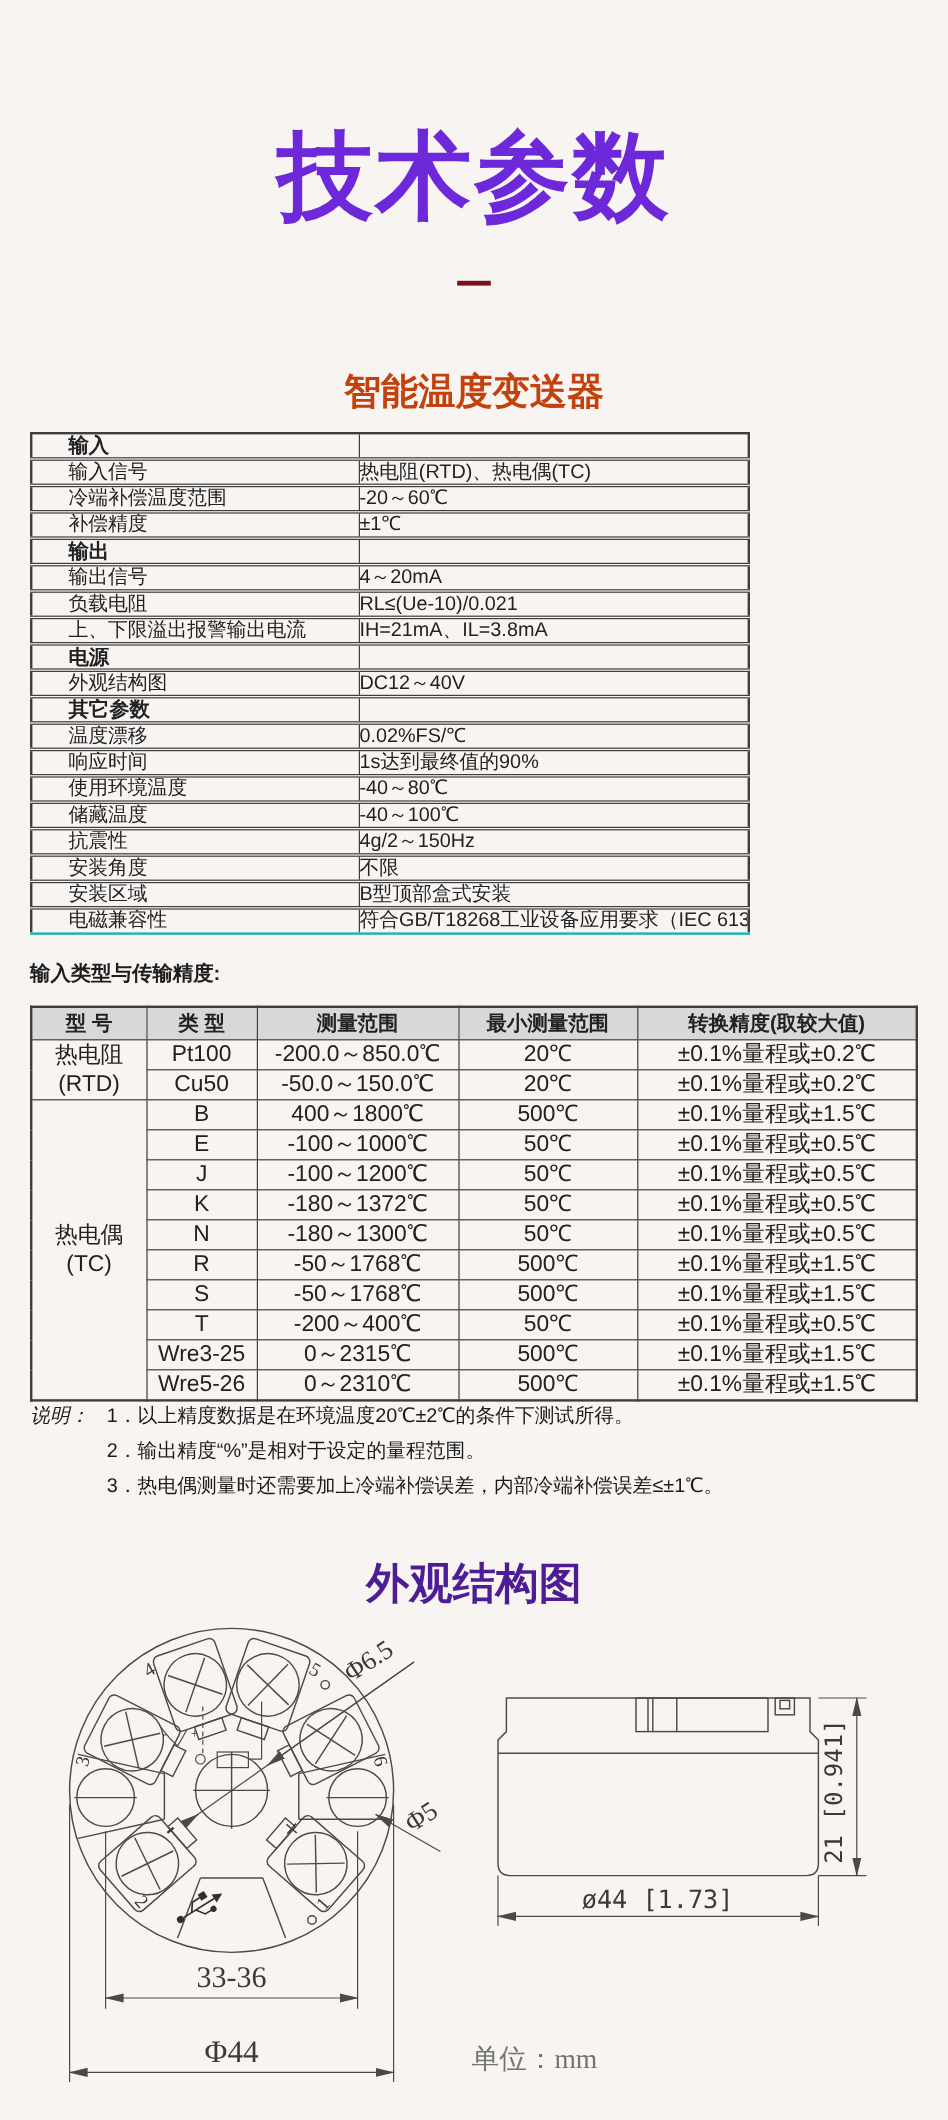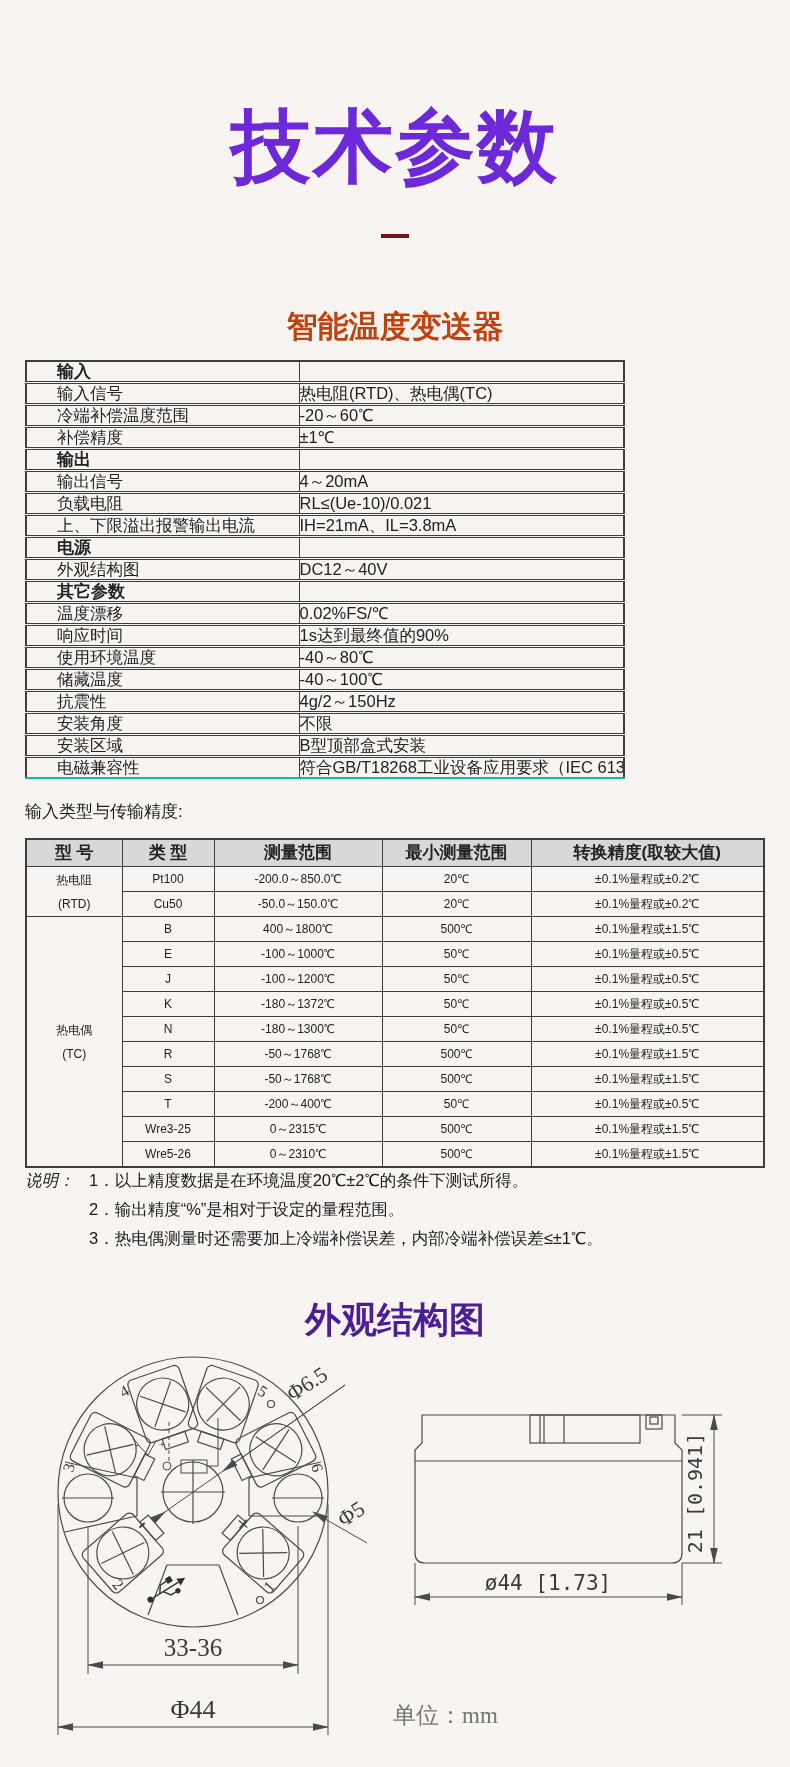--- a/index.html
+++ b/index.html
@@ -26,29 +26,29 @@
   .spec-table td {
     border-left:1px solid #3e3e3e; border-right:1px solid #3e3e3e;
     border-bottom:3px double #3e3e3e;
     height:19px; line-height:19px; font-size:16.5px; padding:0;
     white-space:nowrap; overflow:hidden;
   }
   .spec-table tr:last-child td { border-bottom:2px solid #14b8a6; }
   .spec-table td.l { padding-left:30px; }
   .spec-table td.v { }
   .spec-table tr.sec td.l { font-weight:700; font-size:17px; }
-  .accuracy-intro { position:absolute; top:800px; left:25px; font-size:17px; font-weight:400; color:#1d1d1d; }
+  .accuracy-intro { position:absolute; top:800px; left:25px; font-size:17px; font-weight:700; color:#1d1d1d; }
   .acc-table {
     position:absolute; top:838px; left:25px; width:740px;
     border-collapse:collapse; table-layout:fixed;
     border:2px solid #3e3e3e;
   }
   .acc-table th, .acc-table td {
     border:1px solid #3e3e3e; text-align:center; vertical-align:middle;
-    font-size:12px; padding:0; height:24px; line-height:20px;
+    font-size:19px; padding:0; height:24px; line-height:20px;
     white-space:nowrap; overflow:hidden;
   }
   .acc-table th { background:#d8d8d8; font-weight:700; height:26px; font-size:17px; }
   .acc-table td.model-cell div { line-height:24px; }
   .notes { position:absolute; top:1166px; left:25px; font-size:16.5px; line-height:29px; color:#1b1b1b; }
   .notes .prefix { position:absolute; left:0; top:0;font-style:italic; }
   .notes .items { margin-left:64px; }
   .structure-title {
     position:absolute; top:1296px; left:0; width:100%;
     text-align:center; font-size:36px; font-weight:700; color:#4c1d95;

